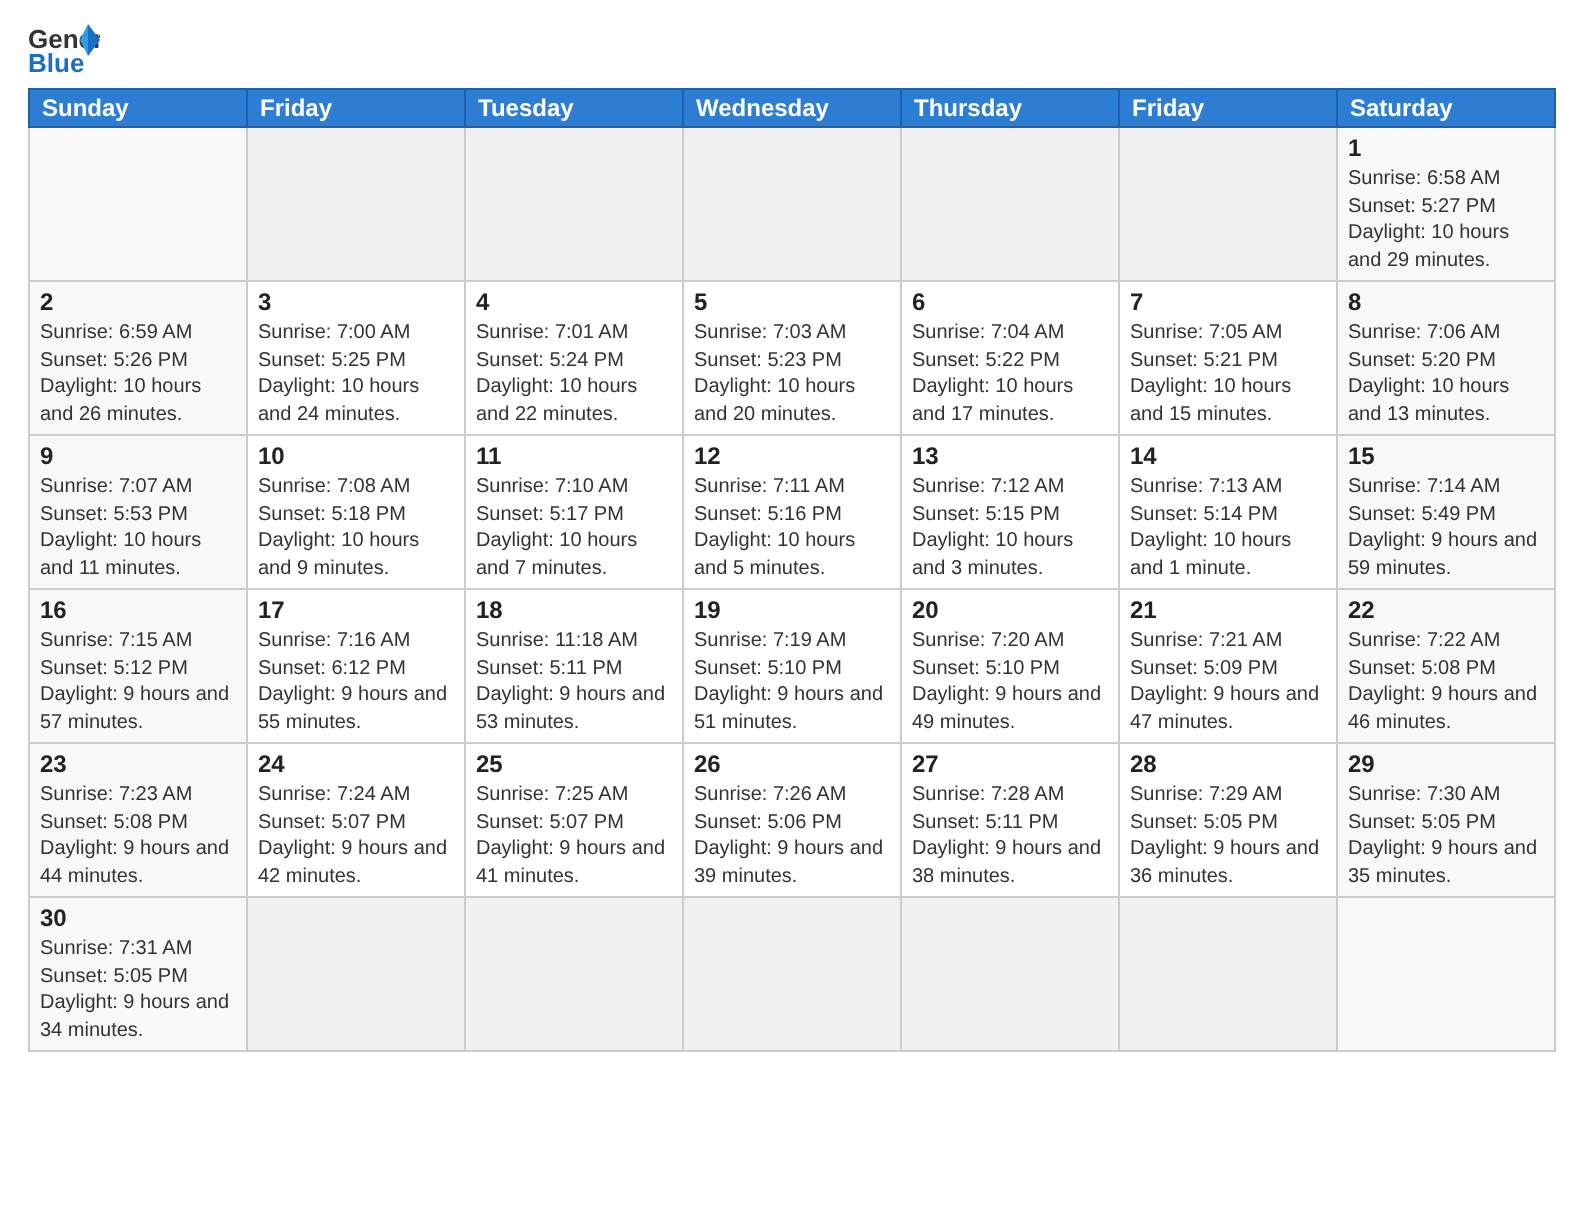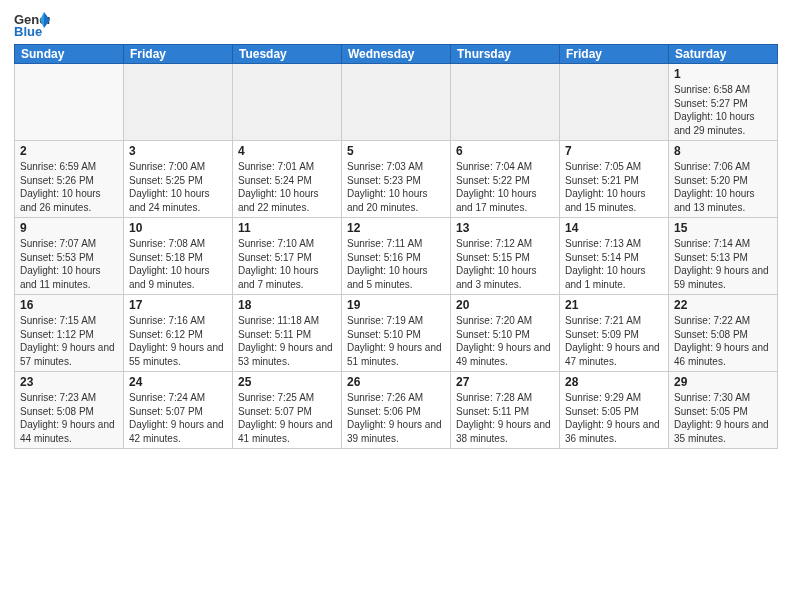--- a/index.html
+++ b/index.html
@@ -211,29 +211,29 @@
           </td>
           <td>
             <span class="day-num">14</span>
             <div class="day-info">Sunrise: 7:13 AM
 Sunset: 5:14 PM
 Daylight: 10 hours and 1 minute.</div>
           </td>
           <td>
             <span class="day-num">15</span>
             <div class="day-info">Sunrise: 7:14 AM
-Sunset: 5:13 PM
+Sunset: 5:49 PM
 Daylight: 9 hours and 59 minutes.</div>
           </td>
         </tr>
         <tr>
           <td>
             <span class="day-num">16</span>
             <div class="day-info">Sunrise: 7:15 AM
-Sunset: 1:12 PM
+Sunset: 5:12 PM
 Daylight: 9 hours and 57 minutes.</div>
           </td>
           <td>
             <span class="day-num">17</span>
             <div class="day-info">Sunrise: 7:16 AM
 Sunset: 6:12 PM
 Daylight: 9 hours and 55 minutes.</div>
           </td>
           <td>
             <span class="day-num">18</span>
@@ -292,26 +292,40 @@
 Daylight: 9 hours and 39 minutes.</div>
           </td>
           <td>
             <span class="day-num">27</span>
             <div class="day-info">Sunrise: 7:28 AM
 Sunset: 5:11 PM
 Daylight: 9 hours and 38 minutes.</div>
           </td>
           <td>
             <span class="day-num">28</span>
-            <div class="day-info">Sunrise: 9:29 AM
+            <div class="day-info">Sunrise: 7:29 AM
 Sunset: 5:05 PM
 Daylight: 9 hours and 36 minutes.</div>
           </td>
           <td>
             <span class="day-num">29</span>
             <div class="day-info">Sunrise: 7:30 AM
 Sunset: 5:05 PM
 Daylight: 9 hours and 35 minutes.</div>
           </td>
+        </tr>
+        <tr>
+          <td>
+            <span class="day-num">30</span>
+            <div class="day-info">Sunrise: 7:31 AM
+Sunset: 5:05 PM
+Daylight: 9 hours and 34 minutes.</div>
+          </td>
+          <td class="empty"></td>
+          <td class="empty"></td>
+          <td class="empty"></td>
+          <td class="empty"></td>
+          <td class="empty"></td>
+          <td class="empty"></td>
         </tr>
       </tbody>
   </table>
 </div>
 
 </body></html>

